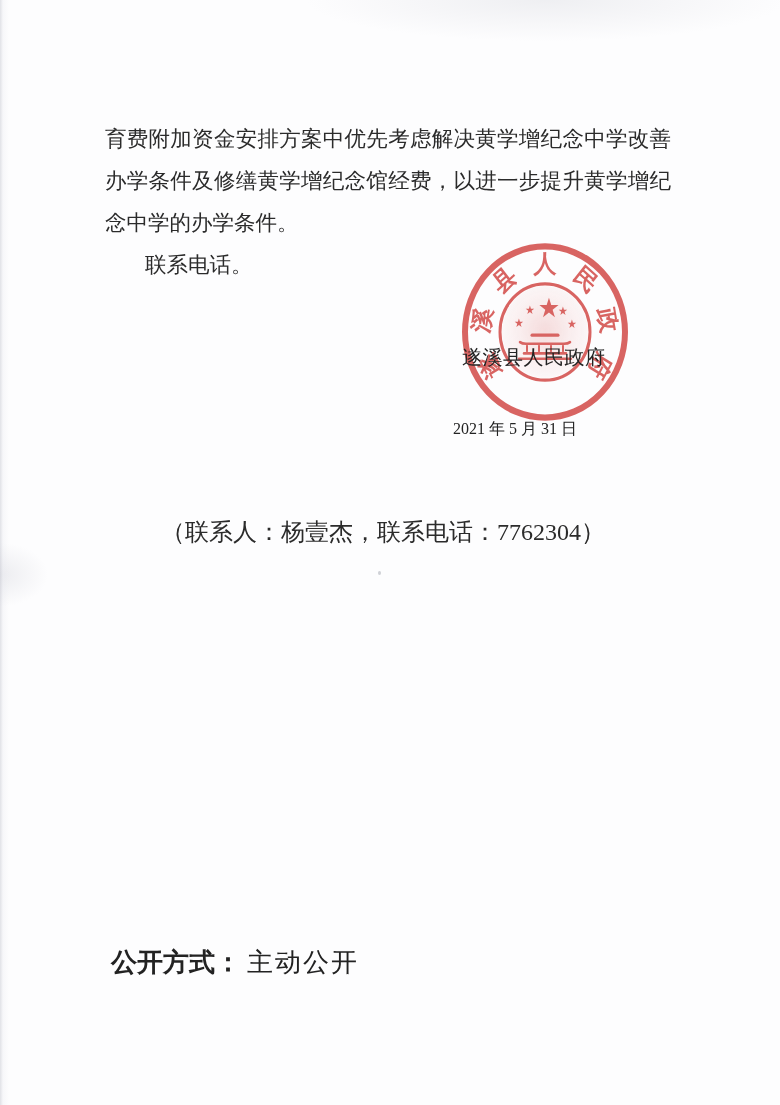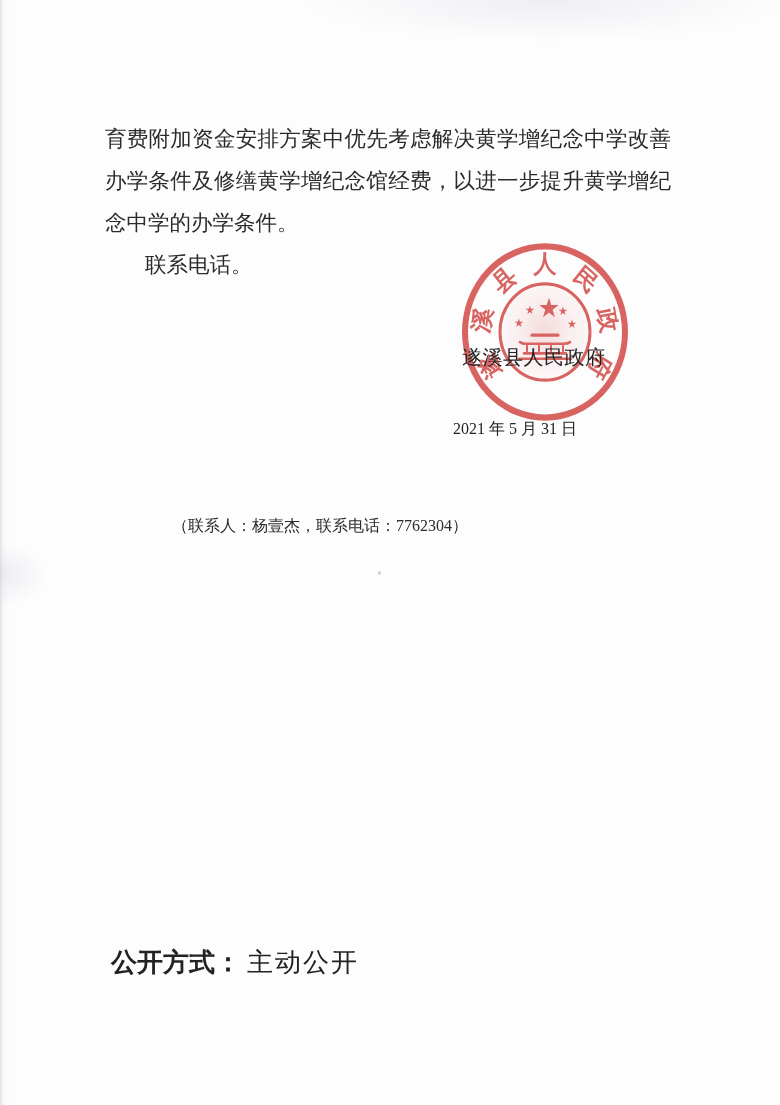--- a/index.html
+++ b/index.html
@@ -24,22 +24,22 @@
   .body-text p.closing{text-indent:40px;text-align:left;}
   .signature{
     position:absolute;left:462px;top:344px;
     font-size:20px;letter-spacing:0.5px;color:#232323;z-index:3;font-family:Liberation Serif, serif;
   }
   .date{
     position:absolute;left:453px;top:383px;
     font-size:16px;color:#232323;z-index:3;margin-top:36px;
   }
   .contact{
-    position:absolute;left:172px;top:516px;
-    font-size:16px;color:#2b2b2b;
+    position:absolute;left:161px;top:516px;
+    font-size:24px;color:#2b2b2b;
   }
   .footer{
     position:absolute;left:111px;top:945px;
     font-size:26px;color:#222;
   }
   .footer .footer-label{font-weight:700;font-family:"Liberation Sans","DejaVu Sans",sans-serif;}
   .footer .footer-value{margin-left:6px;letter-spacing:2px;}
   .seal{
     position:absolute;left:445px;top:226px;width:200px;height:216px;
     z-index:2;opacity:.88;filter:blur(.35px);

